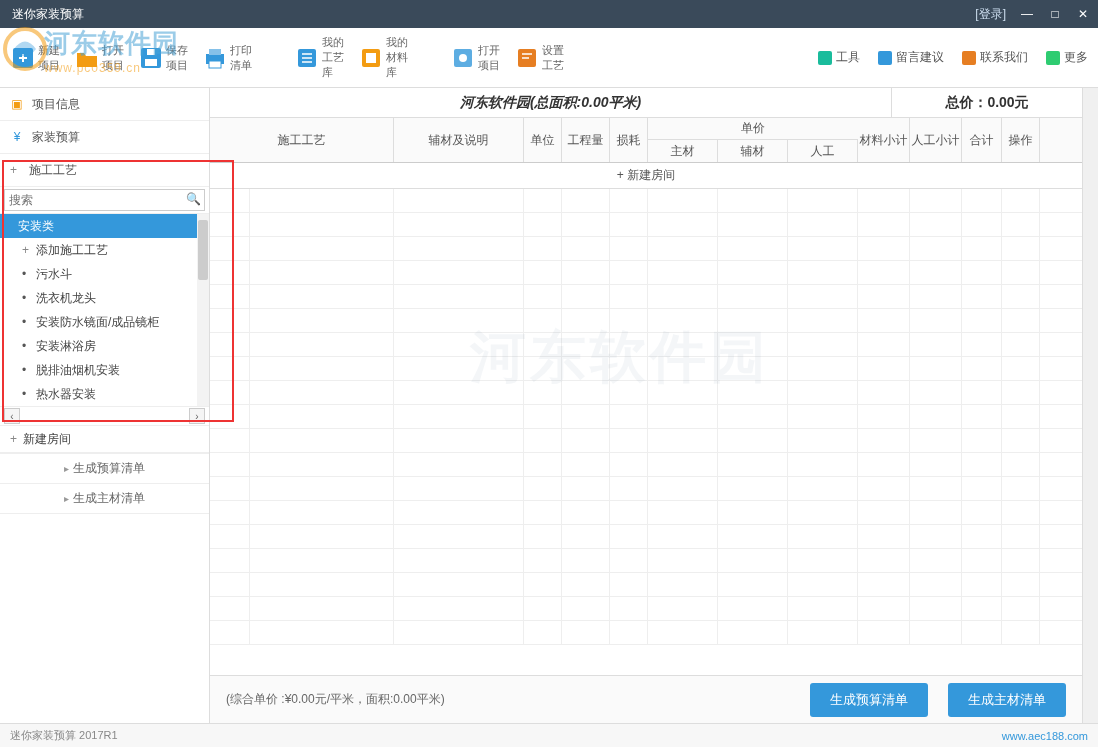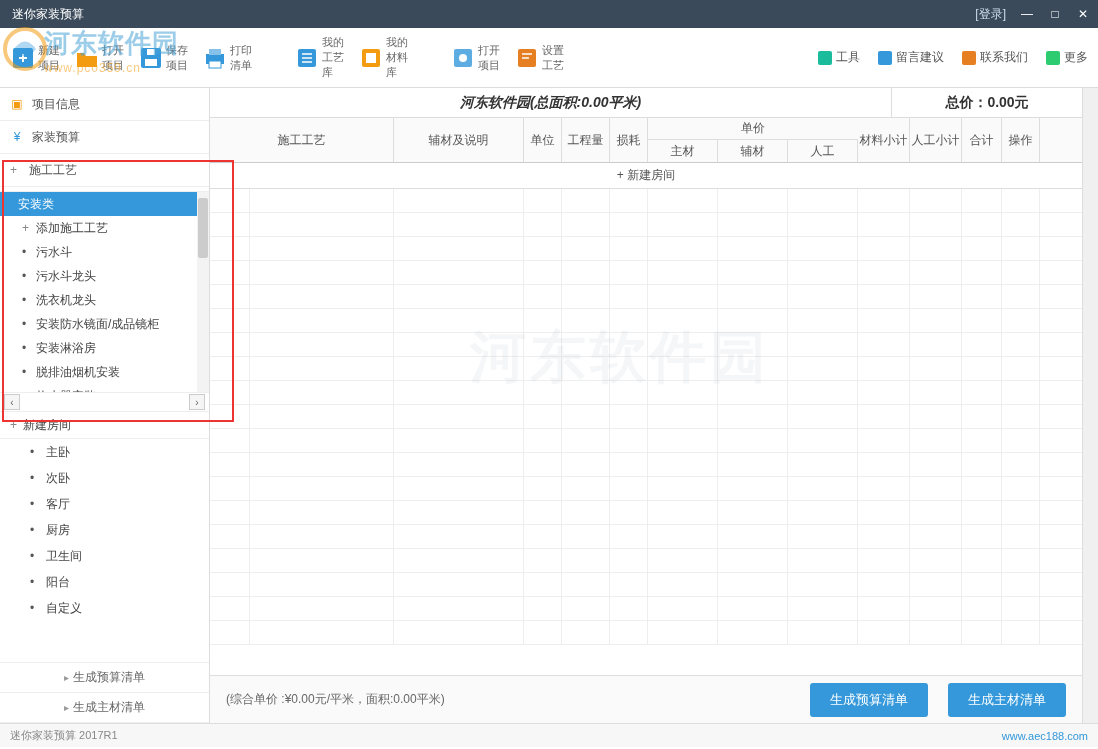--- a/index.html
+++ b/index.html
@@ -234,56 +234,47 @@
         <span class="icon-small side-head-y">¥</span>
         <span>家装预算</span>
       </div>
     </div>
     <div class="side-sec">
       <div class="side-head plus">
         <span>施工工艺</span>
       </div>
     </div>
     <div class="search-row">
+      <input class="search-input" placeholder="搜索" style="">
       <span class="search-icon">🔍</span>
     </div>
     <div class="tree-list" style="position:relative">
       <div id="tree-container">
           <div class="tree-item selected">安装类</div>
           <div class="tree-item plus">添加施工工艺</div>
           <div class="tree-item bullet">污水斗</div>
-          <div class="tree-item bullet">污水斗龙头</div>
           <div class="tree-item bullet">洗衣机龙头</div>
           <div class="tree-item bullet">安装防水镜面/成品镜柜</div>
           <div class="tree-item bullet">安装淋浴房</div>
           <div class="tree-item bullet">脱排油烟机安装</div>
           <div class="tree-item bullet">热水器安装</div>
         </div>
       <div class="tree-scroll">
           <div class="tree-thumb"></div>
         </div>
     </div>
     <div class="scroll-nav">
       <div class="scroll-btn">‹</div>
       <div class="scroll-btn">›</div>
     </div>
     <div class="side-sec">
       <div class="new-room-head">
         <span>新建房间</span>
       </div>
     </div>
-    <div class="room-list" id="room-container">
-        <div class="room-item">主卧</div>
-        <div class="room-item">次卧</div>
-        <div class="room-item">客厅</div>
-        <div class="room-item">厨房</div>
-        <div class="room-item">卫生间</div>
-        <div class="room-item">阳台</div>
-        <div class="room-item">自定义</div>
-      </div>
     <div class="side-actions">
       <div class="side-action">
           <span>生成预算清单</span>
         </div>
       <div class="side-action">
           <span>生成主材清单</span>
         </div>
     </div>
   </div>
 

